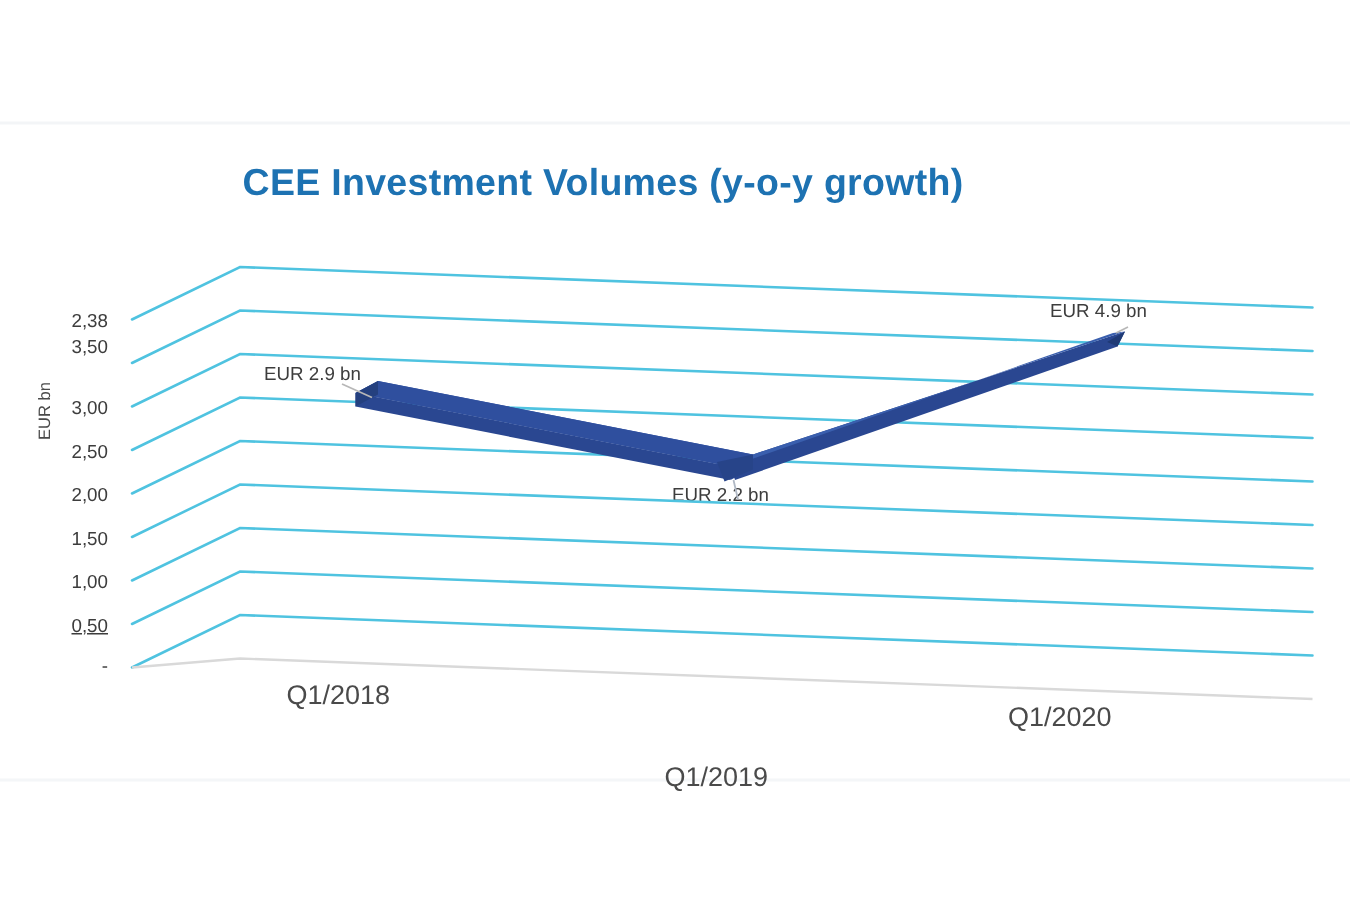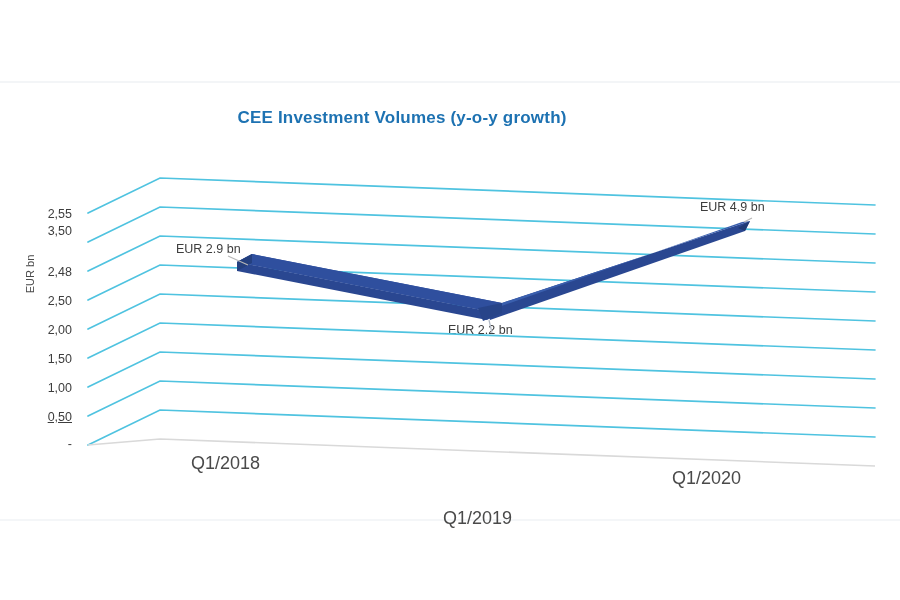--- a/index.html
+++ b/index.html
@@ -22,21 +22,21 @@
     height: 600px;
   }
 
   .chart-title {
     position: absolute;
     left: 0;
     top: 108px;
     width: 804px;
     text-align: center;
     font-family: "Liberation Sans", sans-serif;
-    font-size: 17px;
+    font-size: 25px;
     font-weight: bold;
     color: #1d72b2;
     letter-spacing: 0.2px;
     white-space: nowrap;
   }
 
   .axis-title-y {
     position: absolute;
     left: -6px;
     top: 268px;
@@ -100,23 +100,23 @@
 
 <div id="chart-root">
 
   <div class="faint-band"></div>
   <div class="faint-band2"></div>
 
   <div class="chart-title">CEE Investment Volumes (y-o-y growth)</div>
 
   <div class="axis-title-y">EUR bn</div>
 
-  <div class="ytick" style="left:18px; top:207px;">2,55</div>
+  <div class="ytick" style="left:18px; top:207px;">2,38</div>
   <div class="ytick" style="left:18px; top:224px;">3,50</div>
-  <div class="ytick" style="left:18px; top:265px;">2,48</div>
+  <div class="ytick" style="left:18px; top:265px;">3,00</div>
   <div class="ytick" style="left:18px; top:294px;text-align:right;">2,50</div>
   <div class="ytick" style="left:18px; top:323px;">2,00</div>
   <div class="ytick" style="left:18px; top:352px;">1,50</div>
   <div class="ytick" style="left:18px; top:381px;">1,00</div>
   <div class="ytick" style="left:18px; top:410px;text-decoration:underline;">0,50</div>
   <div class="ytick" style="left:18px; top:437px;">-</div>
 
   <div class="xtick" style="left:191px; top:453px;">Q1/2018</div>
   <div class="xtick" style="left:443px; top:460px;margin-top:48px;">Q1/2019</div>
   <div class="xtick" style="left:672px; top:468px;">Q1/2020</div>

